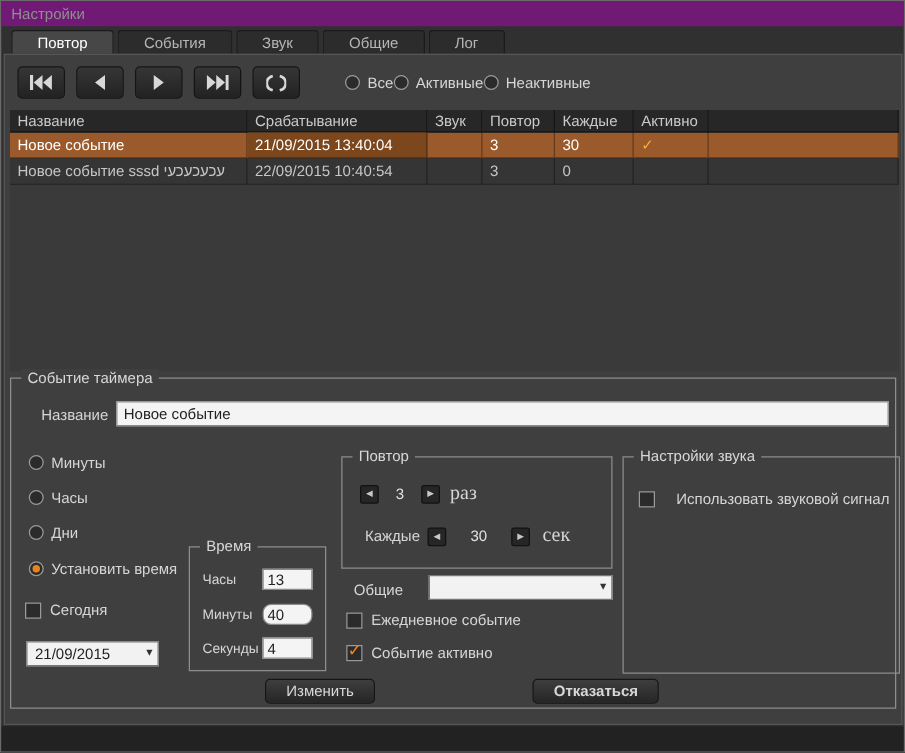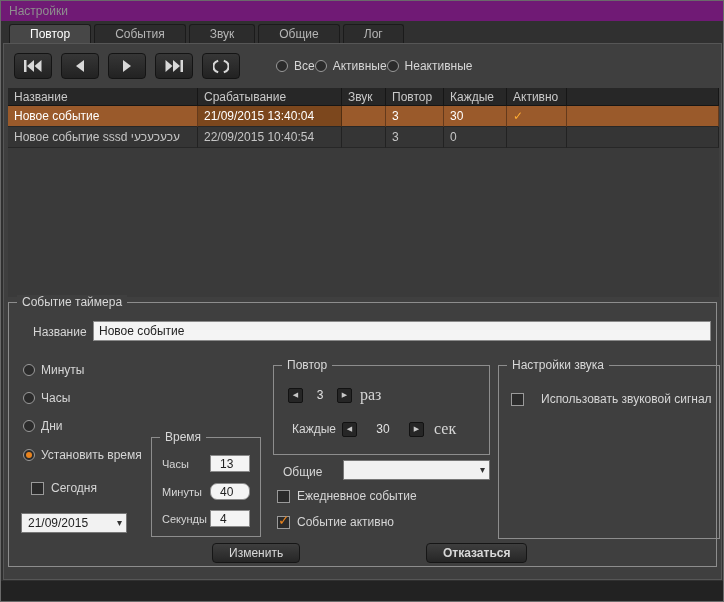--- a/index.html
+++ b/index.html
@@ -50,34 +50,34 @@
   .gb-main { left:4px; top:258px; width:709px; height:265px; }
   .gb-time { left:142px; top:134px; width:110px; height:100px; }
   .gb-repeat { left:264px; top:62px; width:217px; height:90px; }
   .gb-sound { left:489px; top:62px; width:222px; height:174px; }
   .lbl { font-size:12px; color:#d6d6d6; }
   .pos { position:absolute; }
   .name-label { left:24px; top:22px; }
   .name-input { position:absolute; left:84px; top:18px; width:618px; height:20px; background:#f4f4f4;
                 border:1px solid #8a8a8a; font-size:12px; color:#222; padding:0 5px; }
   .m1{left:14px;top:60px} .m2{left:14px;top:88px} .m3{left:14px;top:116px} .m4{left:14px;top:145px}
-  .today{left:22px;top:178px}
+  .today{left:11px;top:178px}
   .combo { position:absolute; height:20px; background:#f2f2f2; border:1px solid #777; font-size:12px;
            color:#222; display:flex; align-items:center; justify-content:space-between;
            padding:0 4px 0 6px; cursor:pointer; }
   .combo-arrow { color:#333; font-size:10px; line-height:10px; }
   .date-combo { left:12px; top:210px; width:106px; }
   .general-label { left:274px; top:162px; }
   .general-combo { left:334px; top:157px; width:147px; }
   .daily{left:268px;top:186px}
   .active-check{left:268px;top:212px}
   
   .t-lbl { position:absolute; left:10px; font-size:11px; color:#d6d6d6; }
   .num-input { position:absolute; left:58px; width:40px; height:17px; background:#f4f4f4;
-               border:1px solid #8a8a8a; font-size:12px; color:#222; padding:0 9px; }
+               border:1px solid #8a8a8a; font-size:12px; color:#222; padding:0 3px; }
   
   .rep-row1 { position:absolute; left:14px; top:20px; display:flex; align-items:center; gap:4px; }
   .rep-row2 { position:absolute; left:18px; top:54px; display:flex; align-items:center; gap:6px; }
   .sbtn { width:15px; height:15px; background:#262626; border:1px solid #121212; border-radius:2px;
           color:#c8c8c8; font-size:7px; display:flex; align-items:center; justify-content:center; cursor:pointer; }
   .sval { color:#e2e2e2; font-size:12px; text-align:center; min-width:26px; }
   .sval.wide { min-width:40px; }
   .unit { font-size:16px; color:#d6d6d6; margin-left:4px;font-family:Liberation Serif, serif; }
   .use-sound { left:12px; top:26px;gap:17px; }
   

